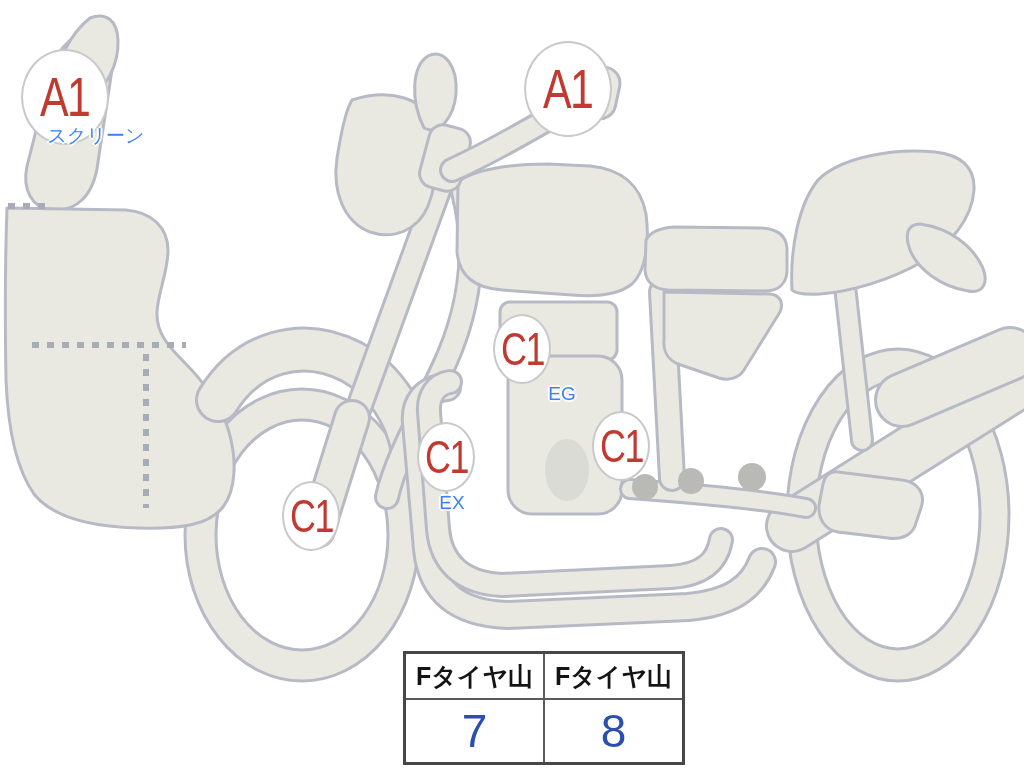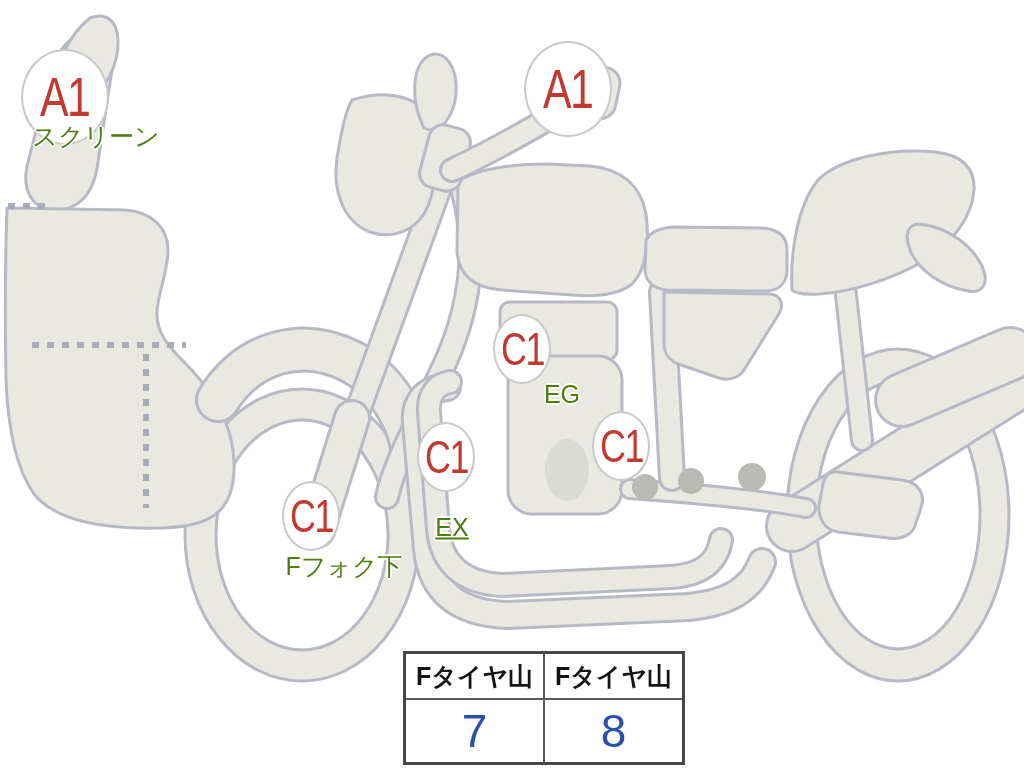--- a/index.html
+++ b/index.html
@@ -20,21 +20,21 @@
   
   .marker{
     position:absolute;background:#fff;border:2.5px solid #c9c9c9;border-radius:50%;
     display:flex;align-items:center;justify-content:center;z-index:5;
   }
   .marker .code{color:#c03a31;display:inline-block;transform:scaleX(0.78);letter-spacing:-2px;line-height:1;}
   .m-a1{width:84px;height:92px;font-size:55px;}
   .m-c1{width:54px;height:66px;font-size:46px;}
   .plabel{
     position:absolute;transform:translate(-50%,-50%);z-index:6;
-    font-size:25px;color:#4d7c0f;white-space:nowrap;
+    font-size:19px;color:#3b82f6;white-space:nowrap;
     text-shadow:2px 0 0 #fff,-2px 0 0 #fff,0 2px 0 #fff,0 -2px 0 #fff;
   }
   
   .tire-table{
     position:absolute;left:403px;top:651px;z-index:7;
     border-collapse:collapse;background:#fff;border:3px solid #474747;
   }
   .tire-table th,.tire-table td{border:2px solid #5a5a5a;width:137px;text-align:center;padding:0;}
   .tire-table th{height:44px;font-size:25px;font-weight:600;color:#141414;}
   .tire-table td{height:62px;font-size:46px;font-weight:500;color:#2b4fae;}
@@ -176,30 +176,29 @@
   </div>
 
   <div class="marker m-c1" style="left:493px;top:314px;">
     <span class="code">C1</span>
   </div>
   <div class="plabel" style="left:538px;top:394px;padding-left:48px;">EG</div>
 
   <div class="marker m-c1" style="left:417px;top:422px;">
     <span class="code">C1</span>
   </div>
-  <div class="plabel" style="left:452px;top:527px;text-decoration:underline;">EX</div>
+  <div class="plabel" style="left:452px;top:503px;">EX</div>
 
   <div class="marker m-c1" style="left:592px;top:411px;">
     <span class="code">C1</span>
   </div>
 
   <div class="marker m-c1" style="left:282px;top:481px;">
     <span class="code">C1</span>
   </div>
-  <div class="plabel" style="left:344px;top:566px;">Fフォク下</div>
 
   <table class="tire-table">
     <tbody>
         <tr>
       <th>Fタイヤ山</th>
       <th>Fタイヤ山</th>
     </tr>
     <tr>
       <td>7</td>
       <td>8</td>

